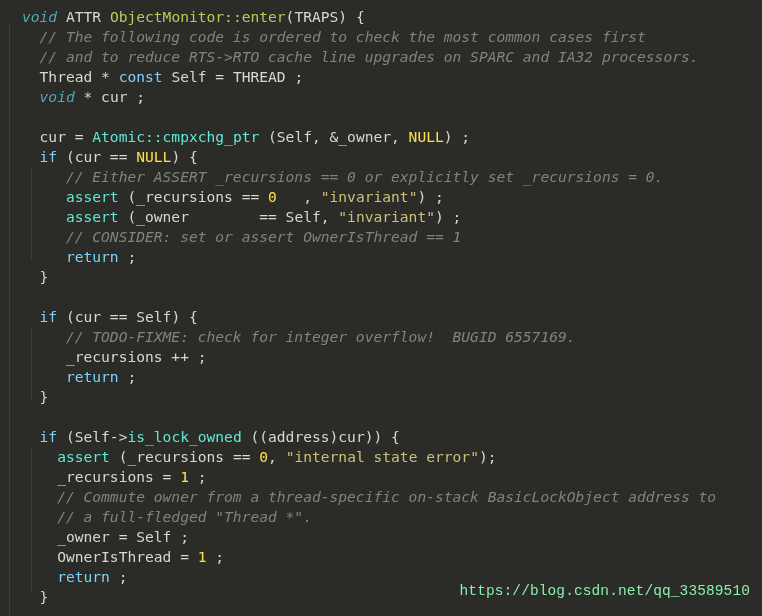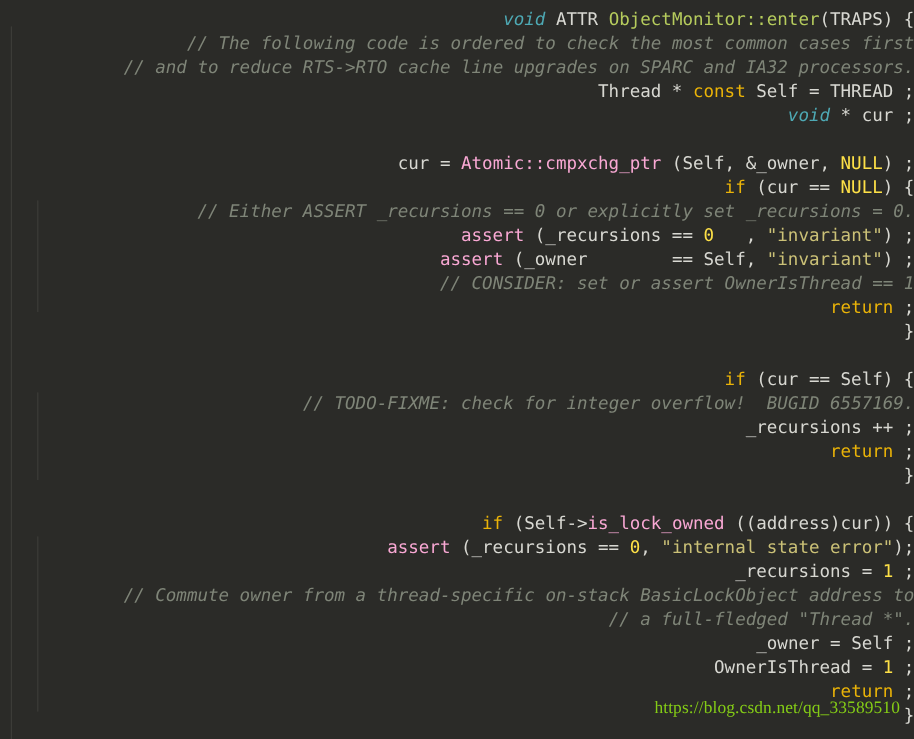--- a/index.html
+++ b/index.html
@@ -8,21 +8,20 @@
     padding: 0;
     background: #2b2b28;
   }
   #screenshot {
     position: relative;
     width: 762px;
     height: 616px;
     background: #2b2b28;
     overflow: hidden;
     font-family: "DejaVu Sans Mono", "Liberation Mono", monospace;
-    text-align: right;
   }
 
   
   .guide {
     position: absolute;
     width: 1px;
     background: #3c3c38;
     pointer-events: none;
   }
 
@@ -41,37 +40,37 @@
     letter-spacing: 0px;
   }
   .line {
     height: 20px;
     padding-left: 22px;
     white-space: pre;
   }
   .line.blank { height: 20px; }
 
   
-  .kw       { color: #eab308; }             
+  .kw       { color: #7dd3fc; }             
   .type     { color: #4ea9b4; font-style: italic; }  
   .fn       { color: #b6cc5d; }             
-  .member   { color: #f9a8d4; }             
+  .member   { color: #5eead4; }             
   .num      { color: #fde047; }             
   .str      { color: #cbc177; }             
   .cmt      { color: #7f8578; font-style: italic; }             
   .plain    { color: #d8d8d2; }
 
   
   .watermark {
     position: absolute;
     right: 12px;
     bottom: 17px;
-    font-family: Liberation Serif, serif;
+    font-family: Liberation Mono, monospace;
     font-size: 14.5px;
-    color: #84cc16;
+    color: #86efac;
     letter-spacing: 0.1px;
     user-select: none;
   }
 </style>
 </head>
 <body>
 
 <div id="screenshot">
 
   <div id="guides">

